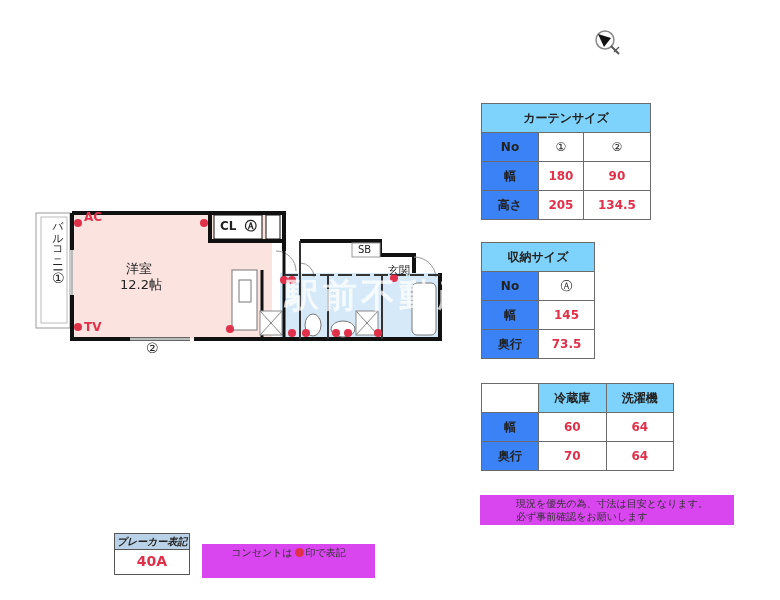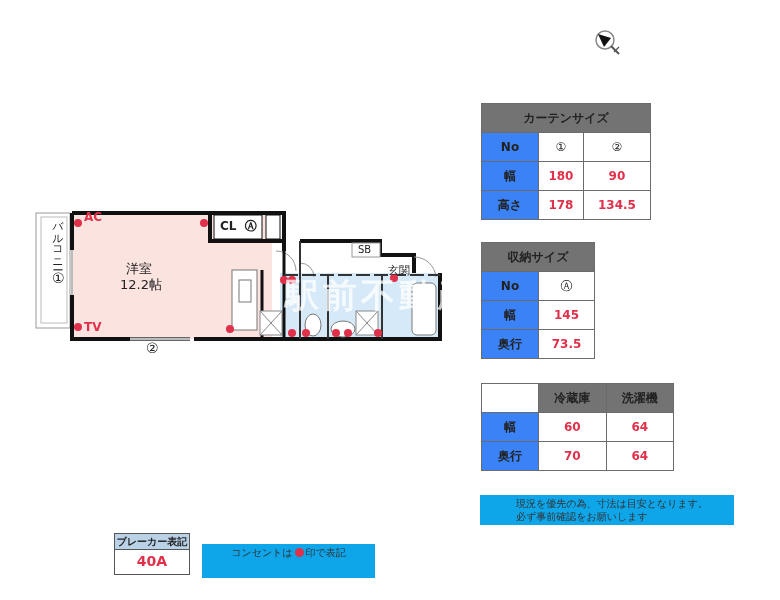--- a/index.html
+++ b/index.html
@@ -2,25 +2,25 @@
 <html><head>
 <meta charset="utf-8">
 <style>
   html,body{margin:0;padding:0;background:#ffffff;}
   body{width:780px;height:600px;position:relative;overflow:hidden;font-family:"DejaVu Sans","Liberation Sans",sans-serif;color:#222;}
   .abs{position:absolute;}
   table.spec{border-collapse:collapse;position:absolute;font-size:12px;}
   table.spec td{border:1px solid #6b6b6b;text-align:center;height:28px;padding:0;}
   table.spec td.hdr{background:#3b82f6;font-weight:bold;color:#222;}
   table.spec td.val{color:#e0304a;font-weight:bold;margin-left:36px;}
-  table.spec td.title{font-weight:bold;background:#737373;}
+  table.spec td.title{font-weight:bold;background:#7dd3fc;}
   table.spec td.circ{font-weight:normal;}
-  .note{position:absolute;background:#0ea5e9;font-size:10px;line-height:13px;color:#333;}
+  .note{position:absolute;background:#d946ef;font-size:10px;line-height:13px;color:#333;}
   .breaker{position:absolute;border:1px solid #555;}
-  .breaker .bh{background:#b9d2e8;font-size:10px;font-weight:bold;text-align:center;height:15px;line-height:15px;border-bottom:1px solid #555;}
+  .breaker .bh{background:#b9d2e8;font-size:10px;font-weight:bold;text-align:center;height:15px;line-height:15px;border-bottom:1px solid #555;font-style:italic;}
   .breaker .bv{color:#e0304a;font-size:14px;font-weight:bold;text-align:center;line-height:22px;}
   .fp-label{position:absolute;font-size:12px;color:#222;}
   .red-label{position:absolute;font-size:12px;color:#e0304a;font-weight:bold;}
 </style>
 </head>
 <body>
 
 <div class="abs" style="left:592px;top:28px;width:34px;height:30px;">
   <svg width="34" height="30" viewBox="0 0 34 30">
     <circle cx="13" cy="12" r="9" fill="none" stroke="#888" stroke-width="1.5"></circle>
@@ -128,21 +128,21 @@
     <td class="circ">①</td>
     <td class="circ">②</td>
   </tr>
   <tr>
     <td class="hdr">幅</td>
     <td class="val">180</td>
     <td class="val">90</td>
   </tr>
   <tr>
     <td class="hdr">高さ</td>
-    <td class="val">178</td>
+    <td class="val">205</td>
     <td class="val">134.5</td>
   </tr>
 </tbody>
   </table>
 
 <table class="spec" style="left:481px;top:242px;width:114px;">
   <tbody>
       <tr>
         <td class="title" colspan="2">収納サイズ</td>
       </tr>

